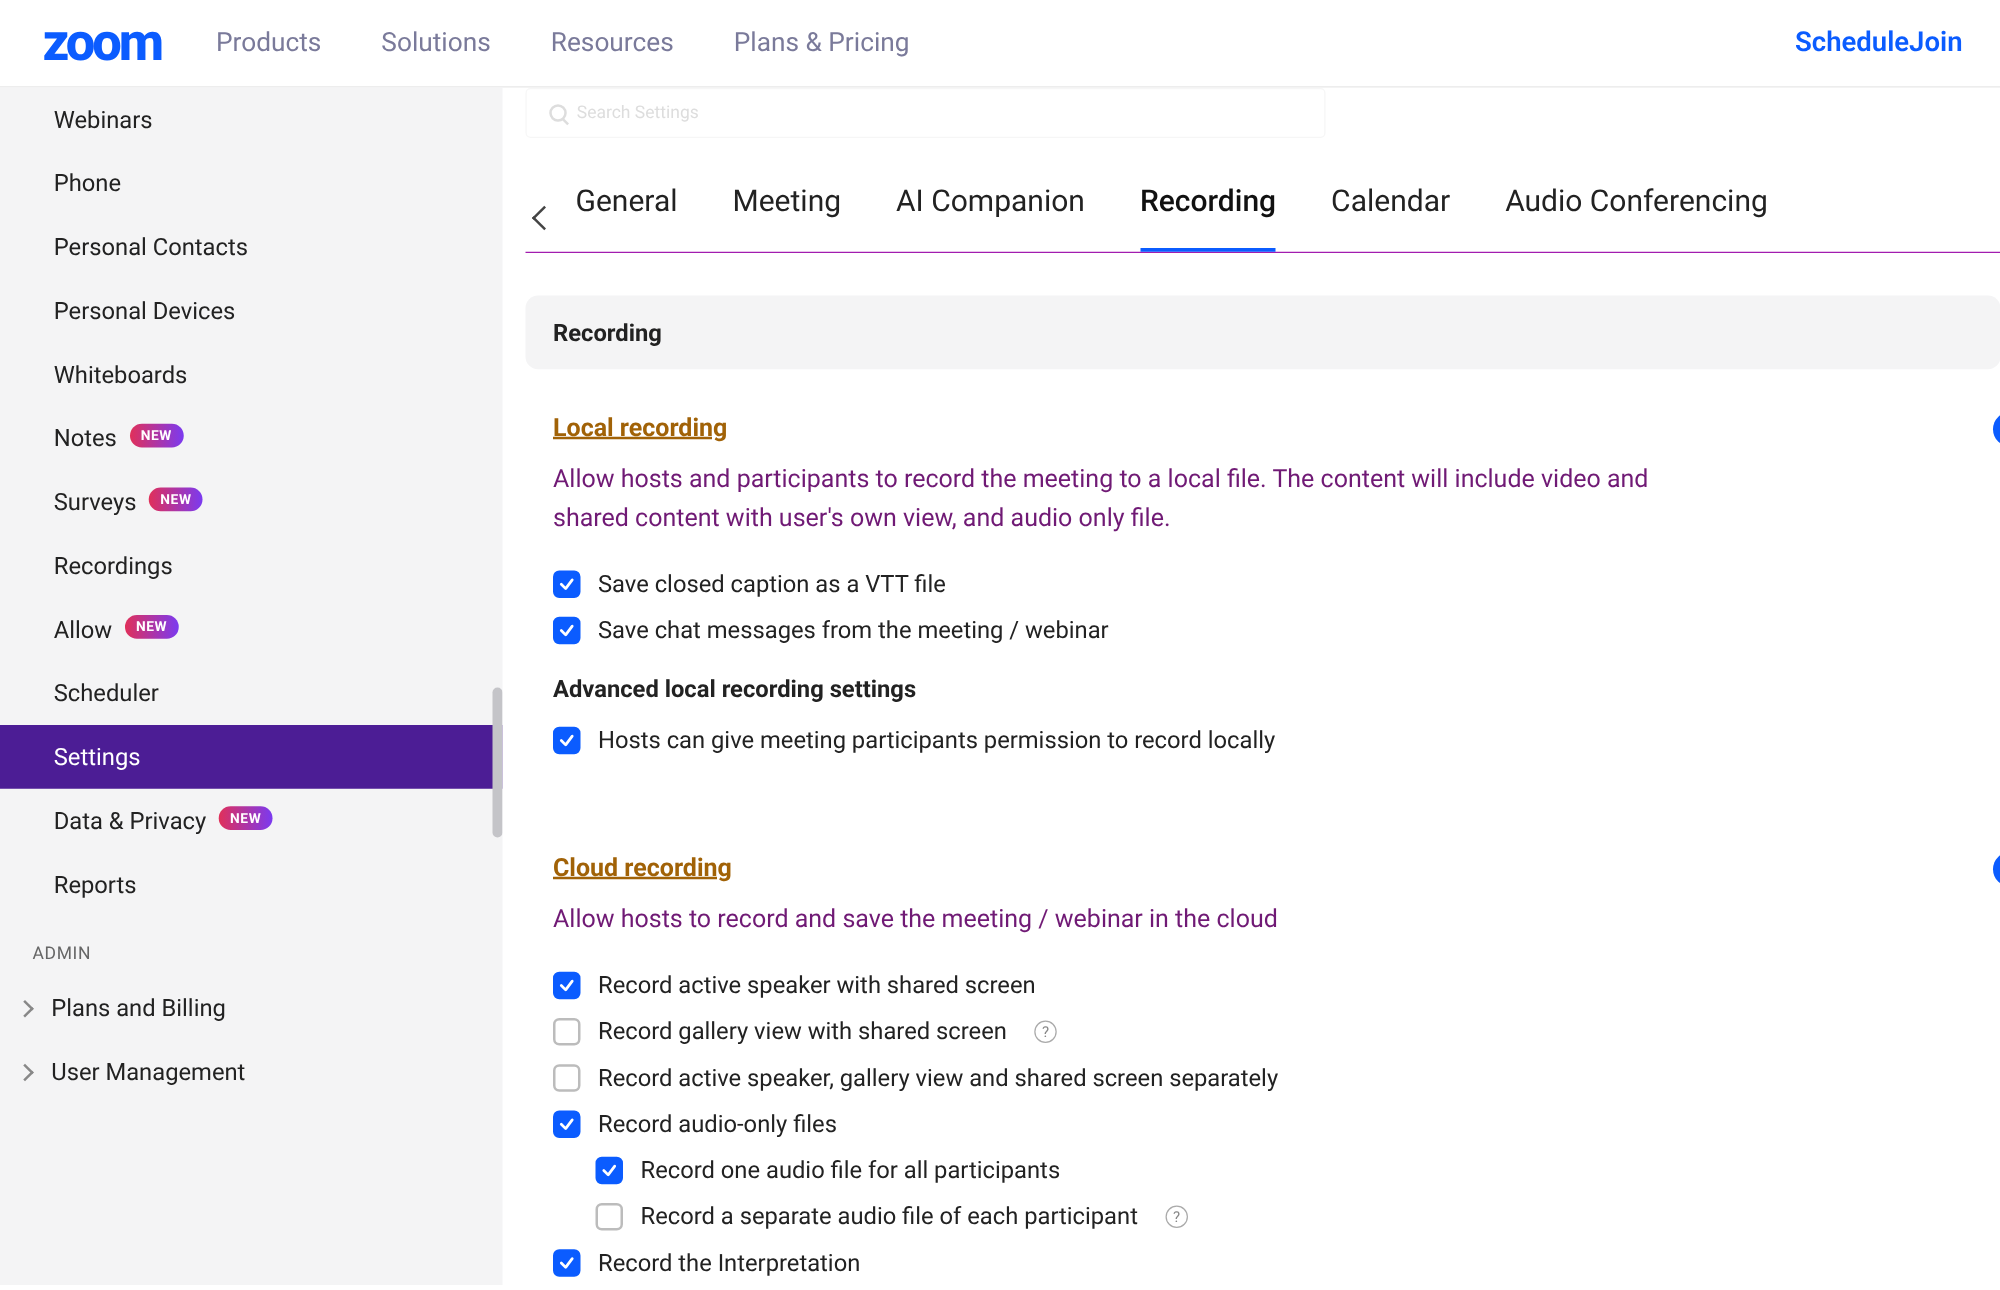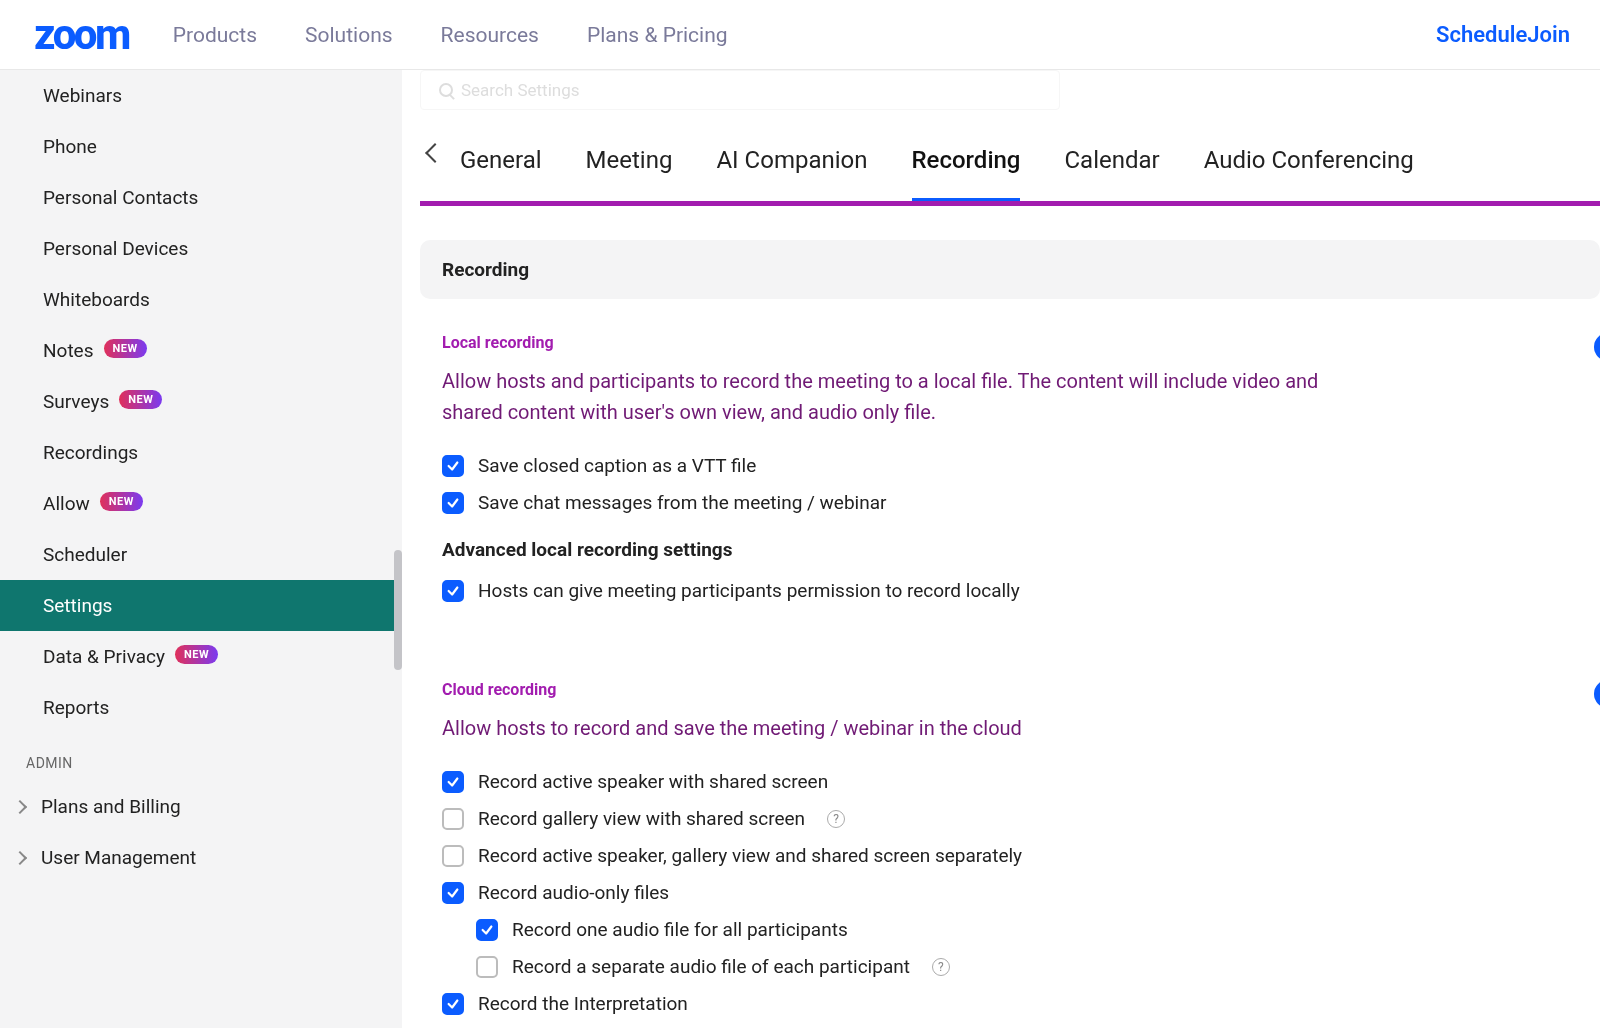--- a/index.html
+++ b/index.html
@@ -11,41 +11,41 @@
 .nav-left { display: flex; gap: 48px; margin-left: 44px; }
 .nav-left div { font-size: 21px; color: #7a7a9a; cursor: pointer; }
 .nav-right { margin-left: auto; display: flex; }
 .nav-right div { font-size: 22px; font-weight: 600; color: #0b5cff; cursor: pointer; }
 
 
 .layout { display: flex; height: calc(1032px - 74px); }
 .sidebar { width: 402px; background: #f4f4f5; overflow-y: auto; position: relative; }
 .sidebar-scroll { position: absolute; right: 0; top: 480px; width: 8px; height: 120px; background: #c4c4c8; border-radius: 4px; }
 .sidebar-item { padding: 14px 0 14px 43px; font-size: 19px; color: #222; cursor: pointer; display: flex; align-items: flex-start; gap: 10px; }
-.sidebar-item.active { background: #0f766e; color: #fff; }
+.sidebar-item.active { background: #4c1d95; color: #fff; }
 .badge-new { display:inline-flex; align-items:center; justify-content:center; background: linear-gradient(90deg,#e0305a,#7b3af0); color: #fff; font-size: 11px; font-weight: 700; letter-spacing: 0.5px; padding: 3px 9px; border-radius: 999px; }
 .sidebar-section { padding: 22px 0 10px 26px; font-size: 14px; color: #666; letter-spacing: 0.5px; }
 .sidebar-admin-item { padding: 14px 0 14px 15px; font-size: 19px; color: #222; cursor: pointer; display: flex; align-items: center; gap: 10px; }
 .chev { width: 10px; height: 10px; border-right: 2px solid #888; border-bottom: 2px solid #888; transform: rotate(-45deg); margin-right: 6px; }
 
 
 .main { flex: 1; padding: 0 0 0 18px; overflow-y: auto; position: relative; }
-.search-bar { margin: 0 0 0 0; padding: 10px 18px; width: 640px; height: 40px; border: 1px solid #eee; border-radius: 4px; color: #bbb; font-size: 17px; display:flex; align-items:center; gap:8px; opacity: .5;}
+.search-bar { margin: 0 0 0 0; padding: 10px 18px; width: 640px; height: 40px; border: 1px solid #eee; border-radius: 4px; color: #bbb; font-size: 14px; display:flex; align-items:center; gap:8px; opacity: .5;}
 .search-bar .sicon { width:14px;height:14px;border:2px solid #bbb; border-radius:50%; position:relative;}
 .search-bar .sicon::after{content:'';position:absolute;width:6px;height:2px;background:#bbb;transform:rotate(45deg);bottom:-3px;right:-4px;}
 
-.tabs { display: flex; border-bottom: 5px solid #a21caf; margin-top: 36px; }
+.tabs { display: flex; align-items: center; border-bottom: 1px solid #a21caf; margin-top: 36px; }
 .tabs .back { width: 14px; height: 14px; border-left: 2.5px solid #444; border-bottom: 2.5px solid #444; transform: rotate(45deg); margin: 0 18px 0 8px; cursor:pointer; }
 .tab { padding: 0 0 24px 0; font-size: 24px; color: #222; cursor: pointer; margin-right: 44px; }
 .tab.active { color: #111; border-bottom: 3px solid #0b5cff; font-weight: 500; }
 
 .section-header { background: #f4f4f5; border-radius: 10px; padding: 18px 22px; margin: 34px 0 0 0; font-size: 19px; font-weight: 700; color: #222; }
 
 .setting-block { padding: 34px 0 0 22px; position: relative; max-width: 1200px; }
-.setting-title { font-size: 16px; font-weight: 700; color: #a21caf; margin-bottom: 14px; }
+.setting-title { font-size: 20px; font-weight: 700; color: #a16207; margin-bottom: 14px; text-decoration: underline; }
 .setting-desc { font-size: 20px; color: #701a75; line-height: 1.55; max-width: 880px; margin-bottom: 26px; }
 
 .toggle { position: absolute; top: 34px; right: -44px; width: 50px; height: 28px; background: #0b5cff; border-radius: 999px; cursor: pointer; }
 .toggle::after { content: ''; position: absolute; right: 3px; top: 3px; width: 22px; height: 22px; background: #fff; border-radius: 50%; }
 
 .check-row { display: flex; align-items: center; gap: 14px; margin-bottom: 14px; font-size: 19px; color: #222; }
 .check-row.sub { margin-left: 34px; }
 .checkbox { width: 22px; height: 22px; border-radius: 5px; border: 2px solid #0b5cff; display:inline-flex; align-items:center; justify-content:center; flex-shrink:0; cursor:pointer; }
 .checkbox.checked { background: #0b5cff; }
 .checkbox.checked svg { display:block; }

